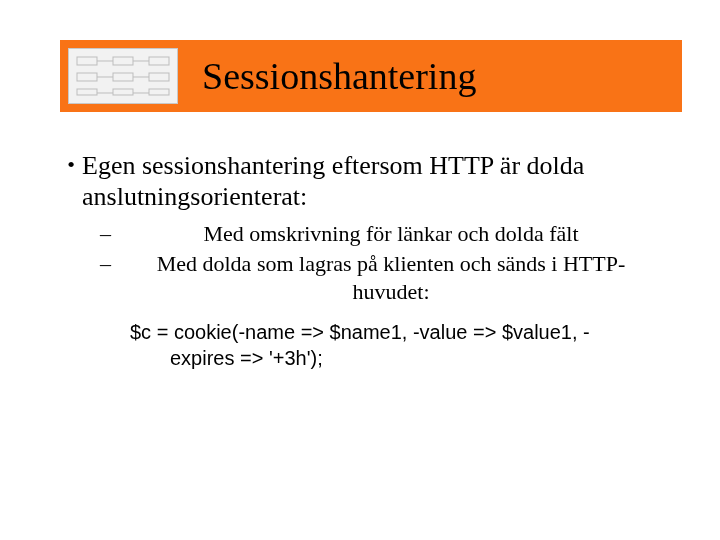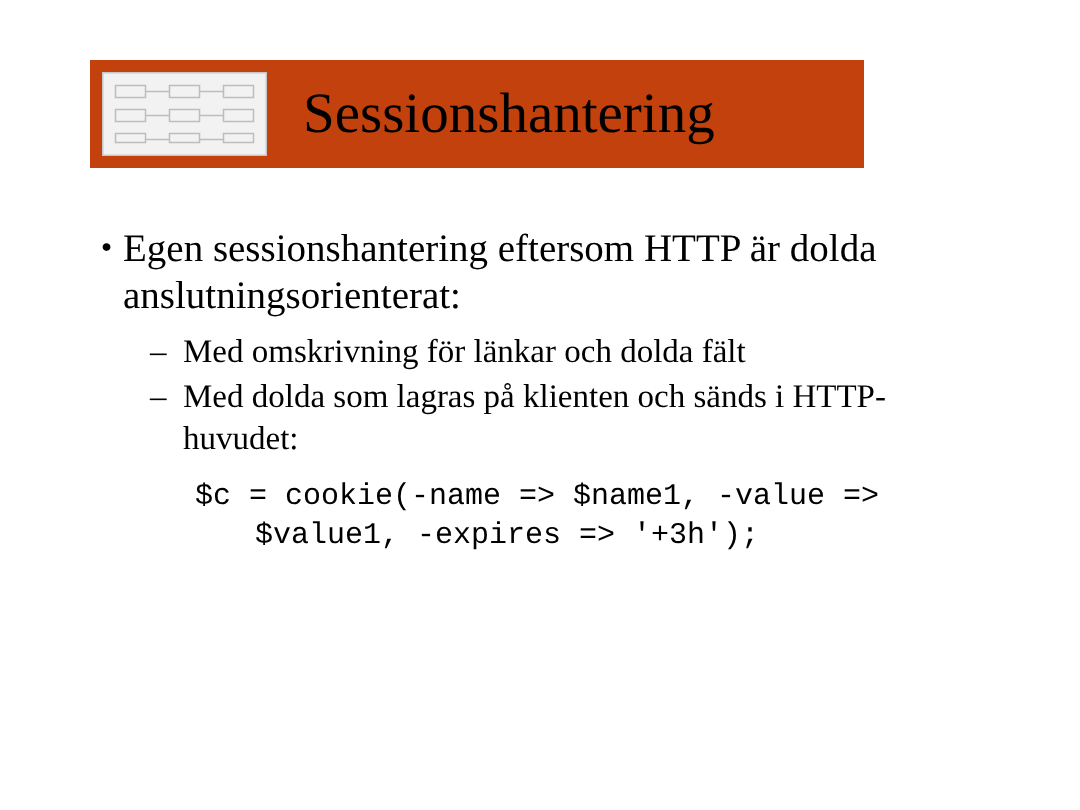--- a/index.html
+++ b/index.html
@@ -1,22 +1,22 @@
 <!DOCTYPE html>
 <html><head>
 <meta charset="utf-8">
 <style>
   * { margin: 0; padding: 0; box-sizing: border-box; }
   html, body { width: 720px; height: 540px; background: #ffffff; font-family: "Times New Roman", Times, serif; color: #000; }
   .slide { width: 720px; height: 540px; position: relative; }
   .title-bar {
     position: absolute;
     left: 60px; top: 40px;
-    width: 516px; height: 72px;
-    background: #c2410c;
+    width: 622px; height: 72px;
+    background: #f97316;
     display: flex; align-items: center;
   }
   .title-icon {
     width: 110px; height: 56px;
     margin: 0 8px 0 8px;
     background: #f2f2f2;
     border: 1px solid #c8c8c8;
     display:flex; align-items:center; justify-content:center;
   }
   .title-icon svg { width: 100px; height: 46px; }
@@ -30,27 +30,27 @@
     left: 60px; top: 140px;
     width: 600px;
   }
   .l1 { margin: 10px 0 8px 0; }
   .l1-row { display: flex; align-items: flex-start; }
   .bullet-dot { width: 22px; text-align: center; font-size: 22px; line-height: 30px; }
   .l1-text { font-size: 26px; line-height: 1.2; flex: 1; }
   .l2 { margin: 8px 0 0 40px; }
   .l2-row { display: flex; align-items: flex-start; margin-bottom: 2px; }
   .dash { width: 22px; font-size: 22px; line-height: 28px; }
-  .l2-text { font-size: 22px; line-height: 1.25; flex: 1; }
+  .l2-text { font-size: 22px; line-height: 1.25; flex: 1; text-align: center; }
   .code-block {
     margin: 14px 0 0 70px;
     width: 520px;
   }
   .code-line {
-    font-family: Liberation Mono, monospace;
+    font-family: Liberation Sans, sans-serif;
     font-size: 20px;
     line-height: 1.3;
     white-space: pre-wrap;
     text-indent: -40px;
     padding-left: 40px;
   }
 </style>
 </head>
 <body>
 

